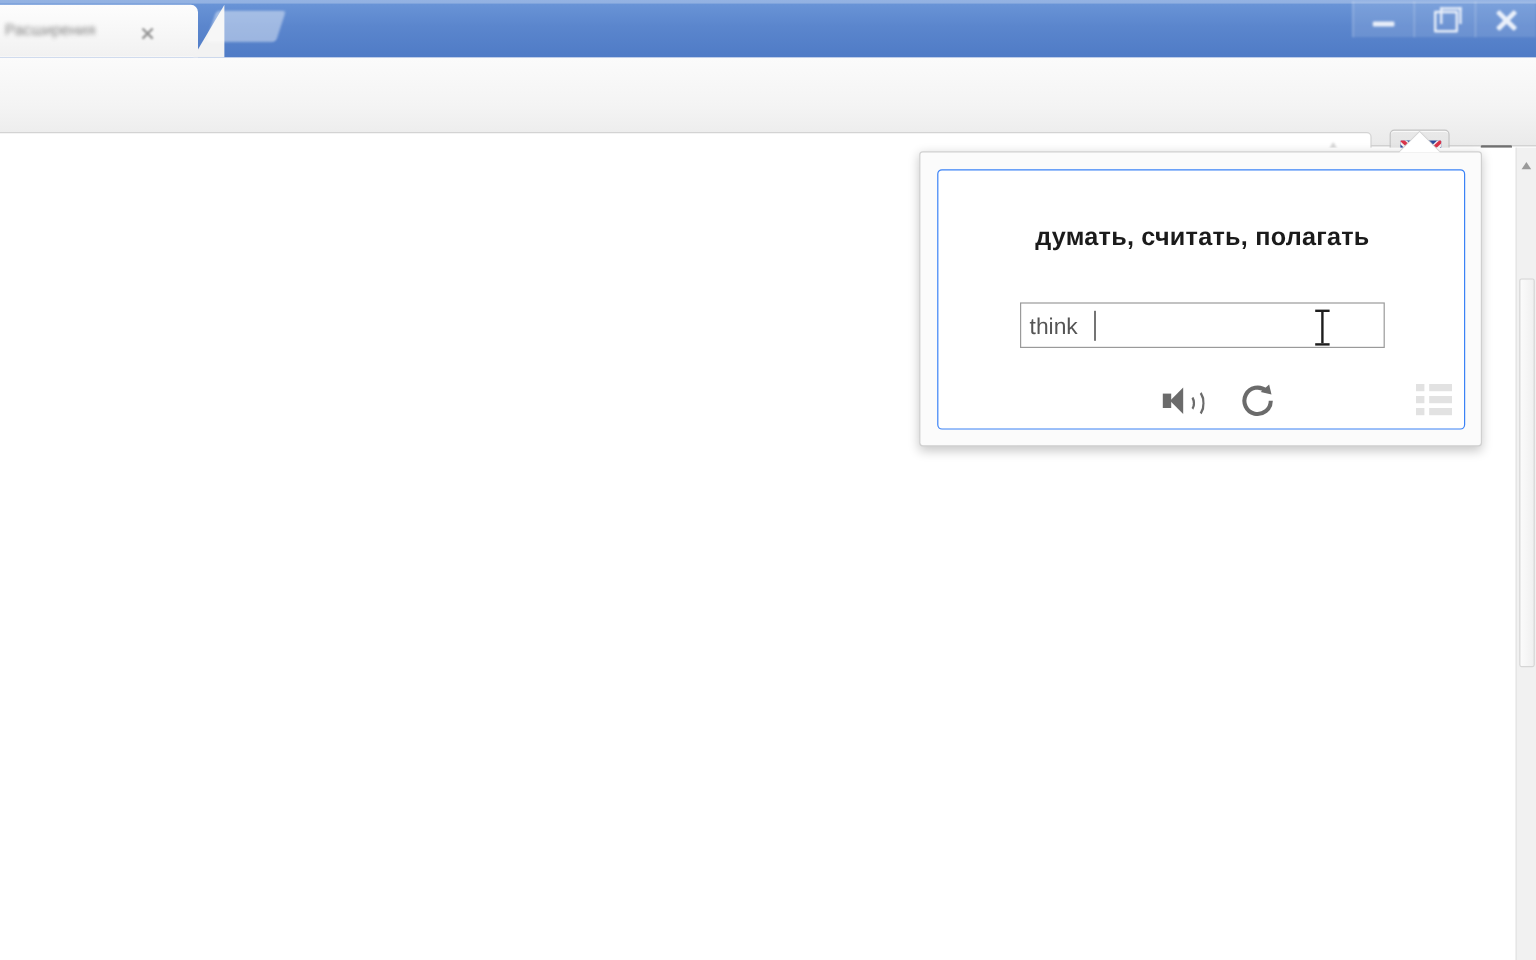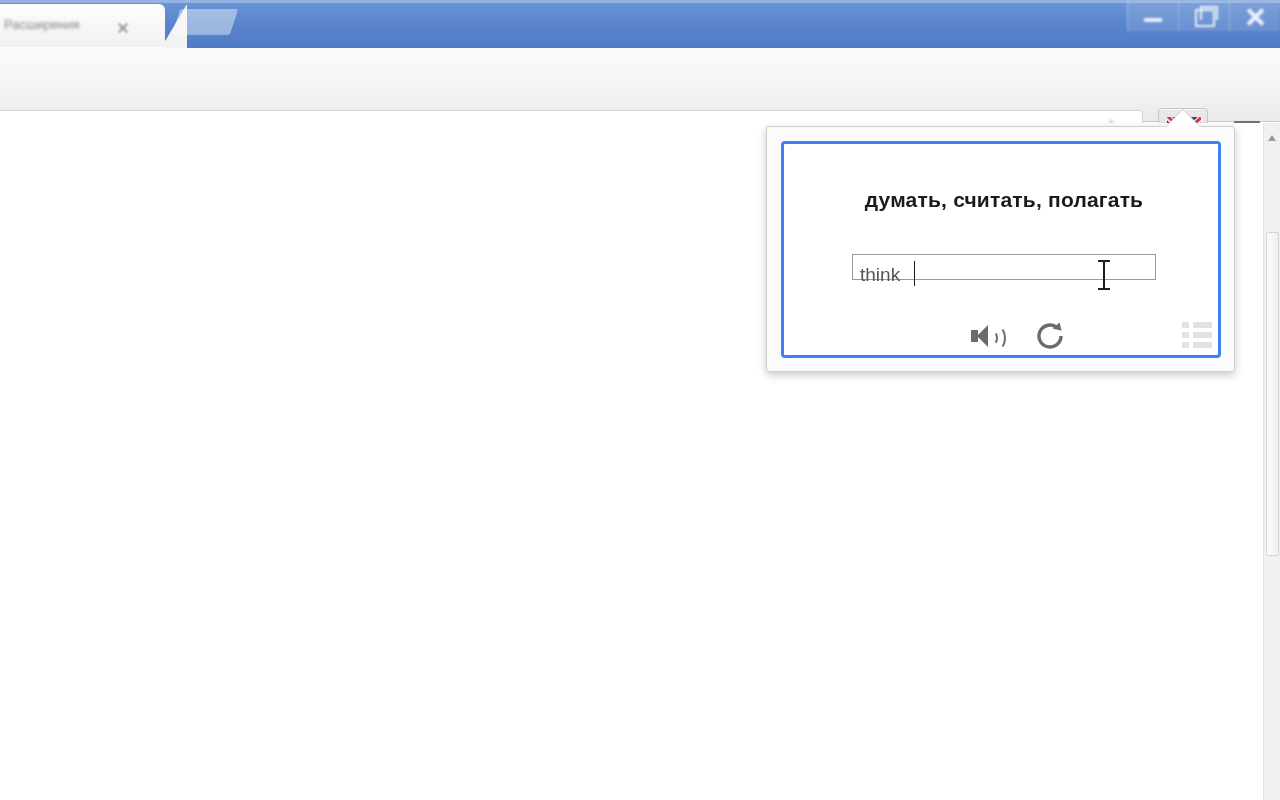--- a/index.html
+++ b/index.html
@@ -295,38 +295,38 @@
     border-radius: 3px;
     box-sizing: border-box;
     box-shadow: 0 3px 9px rgba(0,0,0,0.22);
     z-index: 20;
   }
   .popup-card {
     position: absolute;
     left: 14px; top: 14px;
     width: 440px; height: 217px;
     background: #ffffff;
-    border: 3px solid #3b82f6;
+    border: 1px solid #3b82f6;
     border-radius: 4px;
     box-sizing: border-box;
   }
   .popup-heading {
     position: absolute;
     left: 0; top: 44px;
     width: 440px;
     text-align: center;
     font-size: 21px;
     font-weight: bold;
     color: #1b1b1b;
     letter-spacing: 0.2px;
   }
   .popup-input {
     position: absolute;
     left: 68px; top: 110px;
-    width: 304px; height: 26px;
+    width: 304px; height: 38px;
     background: #ffffff;
     border: 1px solid #9a9a9a;
     box-sizing: border-box;
   }
   .popup-input-text {
     position: absolute;
     left: 7px; top: 9px;
     font-size: 19px;
     color: #555555;
     white-space: nowrap;

